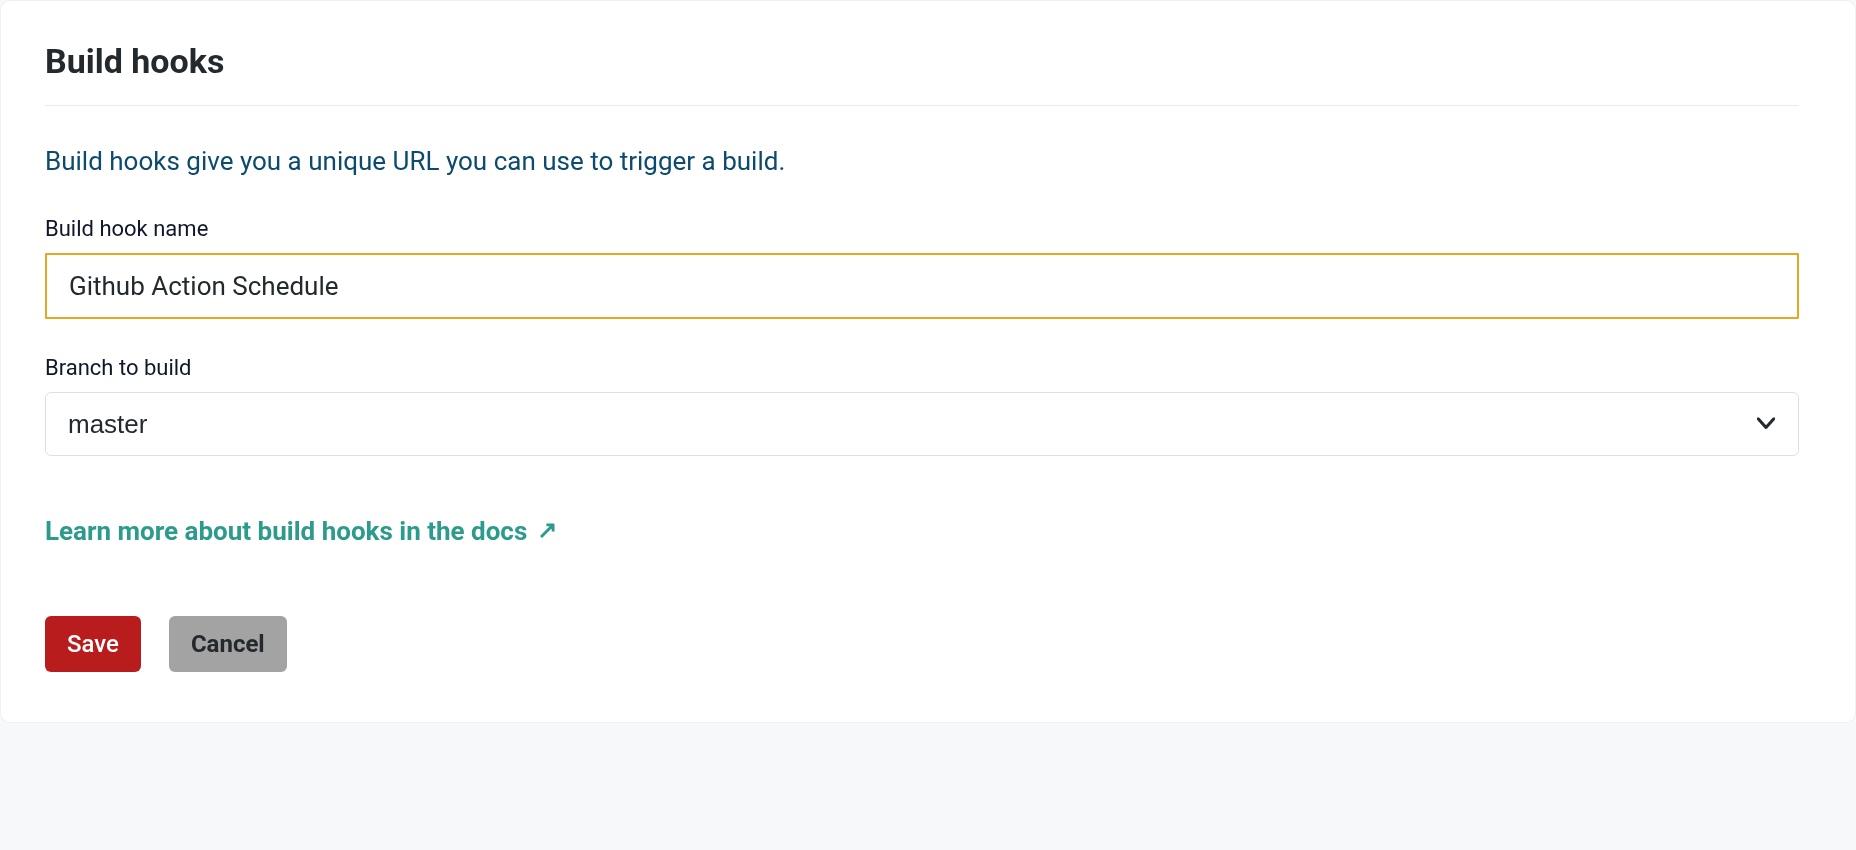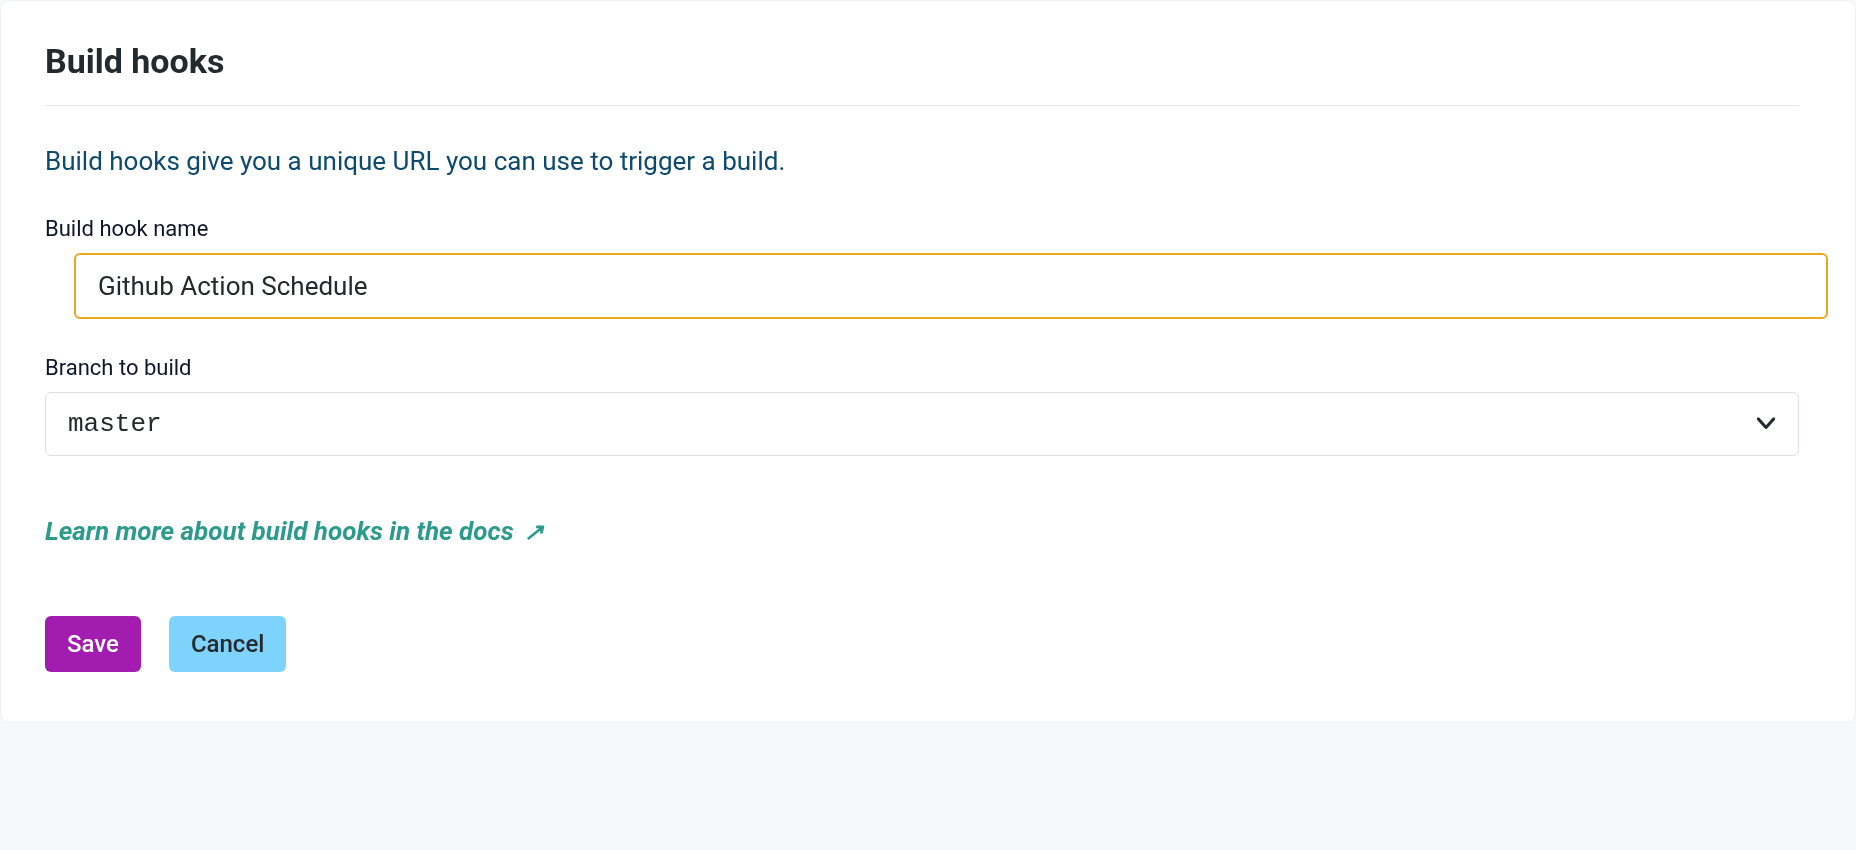--- a/index.html
+++ b/index.html
@@ -43,87 +43,86 @@
       color: #0f172a;
       margin-bottom: 12px;
       font-weight: 400;
     }
     .text-input {
       width: 100%;
       font-size: 26px;
       color: #24292e;
       padding: 16px 22px;
       border: 2px solid #e8a723;
-      border-radius: 6px;
+      border-radius: 1px;
       outline: none;
       font-family: inherit;
       background: #ffffff;
       margin-bottom: 36px;
-      margin-left: 29px;
     }
     .select-wrapper {
       position: relative;
       width: 100%;
       margin-bottom: 60px;
     }
     .select-input {
       width: 100%;
       font-size: 26px;
       color: #24292e;
       padding: 16px 22px;
       border: 1px solid #dcdfe3;
       border-radius: 6px;
       outline: none;
-      font-family: Liberation Mono, monospace;
+      font-family: Liberation Sans, sans-serif;
       background: #ffffff;
       appearance: none;
       -webkit-appearance: none;
       cursor: pointer;
     }
     .select-caret {
       position: absolute;
       right: 24px;
       top: 50%;
       transform: translateY(-50%);
       pointer-events: none;
     }
     .learn-link {
       display: inline-flex;
-      align-items: flex-end;
+      align-items: flex-start;
       gap: 10px;
       font-size: 26px;
       font-weight: 700;
       color: #2c9b8c;
       text-decoration: none;
       margin-bottom: 70px;
-      font-style: italic;
     }
     .learn-link .arrow {
       font-size: 24px;
     }
     .button-row {
       display: flex;
       gap: 28px;
     }
     .btn {
       font-size: 24px;
       font-weight: 500;
       padding: 14px 22px;
       border-radius: 6px;
       border: none;
       cursor: pointer;
       font-family: inherit;
     }
     .btn-primary {
-      background: #a21caf;
+      background: #b91c1c;
       color: #ffffff;
     }
     .btn-secondary {
-      background: #7dd3fc;
+      background: #a3a3a3;
       color: #24292e;
+      font-weight: bold;
     }
   </style>
 </head>
 <body>
 
 <div class="panel">
 
   <h2 class="title">Build hooks</h2>
 
   <hr class="divider">

